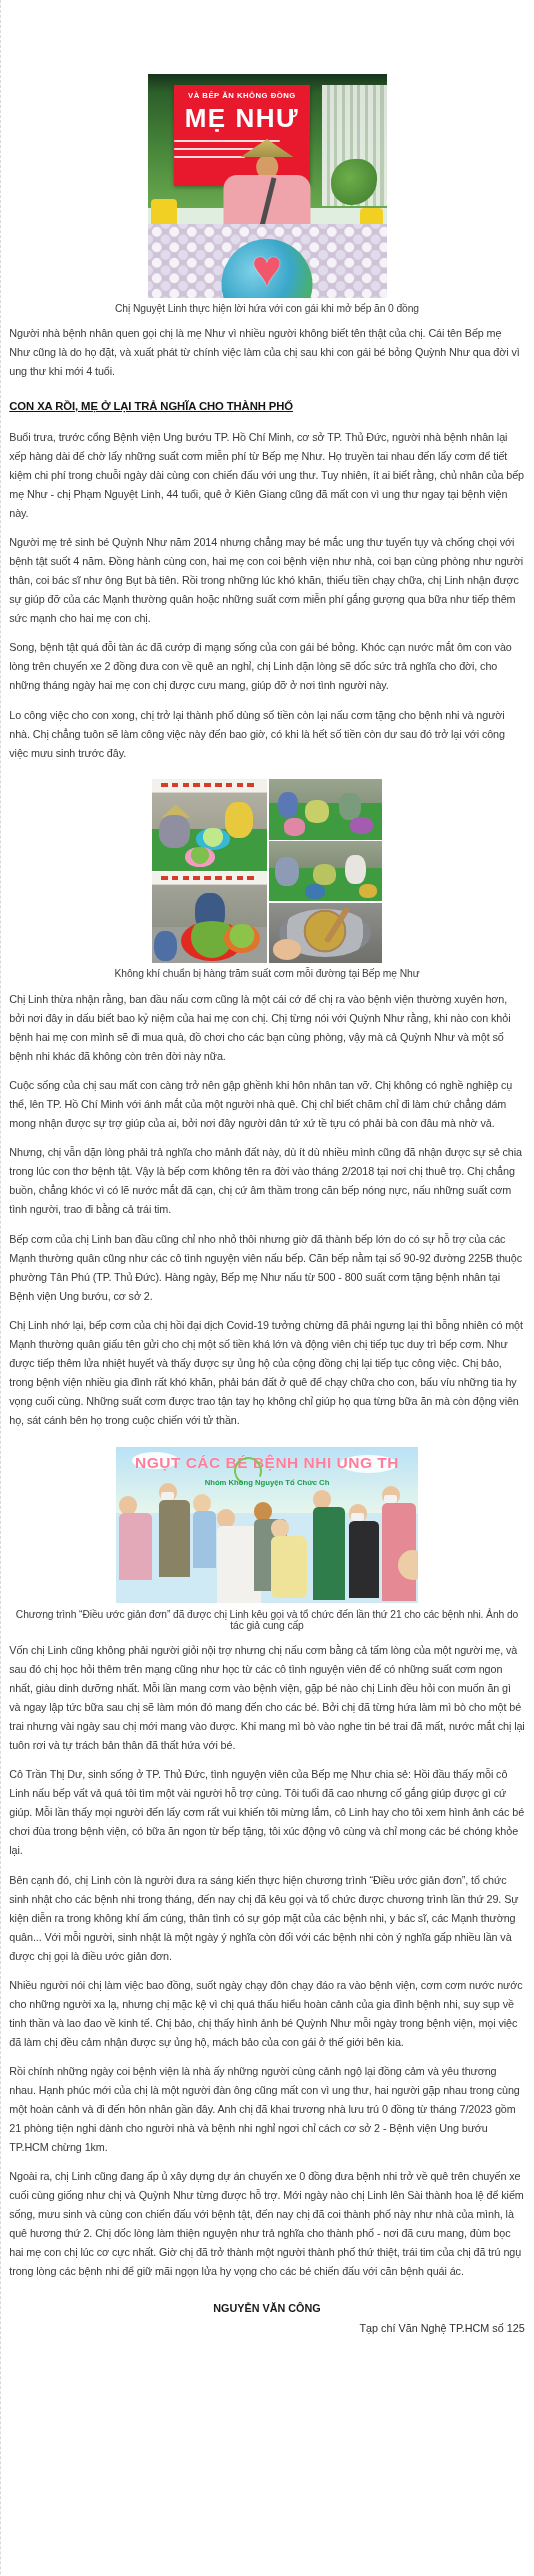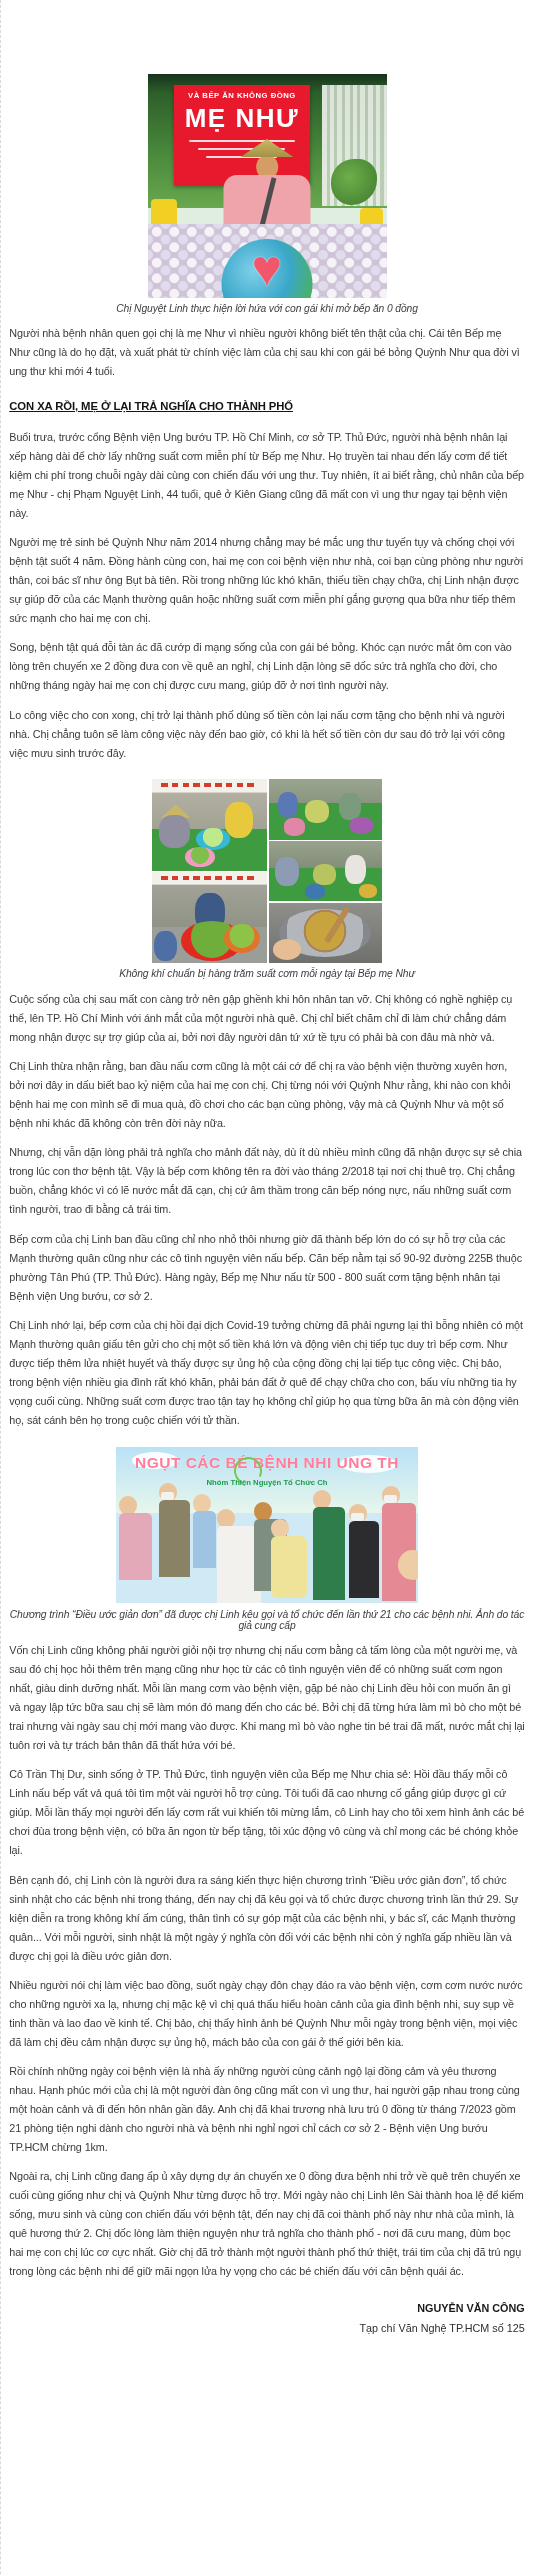--- a/index.html
+++ b/index.html
@@ -6,34 +6,34 @@
   body{
     width:534px;height:3710px;position:relative;background:#ffffff;
     font-family:"Liberation Sans",sans-serif;color:#3a3a3a;overflow:hidden;
   }
   .page-edge{position:absolute;left:0;top:0;height:100%;width:0;border-left:0.5px dashed #d9d9d9;}
   .content{padding:74px 9.3px 0 9.3px;}
   .para{font-size:10.8px;line-height:19px;margin:10.3px 0;letter-spacing:-0.1px;text-align:left;}
   .section-heading{font-size:11.3px;line-height:15.5px;color:#141414;font-weight:bold;margin:17.5px 0 13.4px 0;letter-spacing:-0.1px;text-decoration:underline;}
   figure{margin:0;}
   .fig{text-align:center;}
-  figcaption{font-style:italic;font-size:10.3px;color:#3d3d3d;margin-top:5.2px;letter-spacing:-0.1px;}
-  .author-line{font-size:10.8px;font-weight:bold;color:#191919;text-align:right;margin-top:20.6px;}
+  figcaption{font-size:10.3px;color:#3d3d3d;margin-top:5.2px;letter-spacing:-0.1px;}
+  .author-line{font-size:10.8px;font-weight:bold;color:#191919;text-align:center;margin-top:20.6px;}
   .source-line{font-size:10.8px;color:#2e2e2e;text-align:right;margin-top:8.2px;}
 
   
   .photo-hero{width:239px;height:224px;margin:0 auto;position:relative;overflow:hidden;background:#dfeede;}
   .hero-foliage{position:absolute;left:0;top:0;width:100%;height:60%;
     background:linear-gradient(180deg,#17321c 0%,#2d5f2a 14%,#47853a 55%,#69a84e 100%);}
   .hero-window{position:absolute;right:0;top:5%;width:27%;height:54%;opacity:.9;
     background:repeating-linear-gradient(90deg,#f0f3ee 0 4.6px,#c4d2c0 4.6px 7.7px);}
   .hero-plant{position:absolute;right:4%;top:38%;width:46px;height:46px;border-radius:50% 40% 55% 45%;
     background:radial-gradient(circle at 40% 40%,#6fae4a,#3c7a2e);}
   .hero-banner{position:absolute;left:11%;top:5%;width:57%;height:45%;background:#e8192c;
-    box-shadow:0 1.5px 4.1px rgba(0,0,0,.35);display:flex;flex-direction:column;align-items:center;padding-top:6.2px;box-sizing:border-box;}
+    box-shadow:0 1.5px 4.1px rgba(0,0,0,.35);display:flex;flex-direction:column;padding-top:6.2px;box-sizing:border-box;}
   .hero-banner .line1{color:#fff;font-weight:bold;font-size:7.7px;letter-spacing:0.5px;white-space:nowrap;}
   .hero-banner .title{color:#fff;font-weight:800;font-size:26px;letter-spacing:1.5px;margin-top:3.1px;white-space:nowrap;}
   .hero-banner .script-bar{height:2.1px;background:rgba(255,255,255,.85);border-radius:1px;margin-top:5.7px;}
   .sb1{width:78%;} .sb2{width:64%;} .sb3{width:52%;}
   .hero-hat{position:absolute;left:50%;top:29%;transform:translateX(-50%);width:54px;height:18.5px;
     background:linear-gradient(180deg,#cbb961,#a4914a);clip-path:polygon(50% 0,100% 100%,0 100%);z-index:3;}
   .hero-face{position:absolute;left:50%;top:36%;transform:translateX(-50%);width:21.6px;height:24px;border-radius:50%;
     background:#d69c66;z-index:2;}
   .hero-shirt{position:absolute;left:50%;top:45%;transform:translateX(-50%);width:87px;height:62px;border-radius:13.4px 13.4px 5.2px 5.2px;
     background:#efa3ab;z-index:2;}
@@ -165,39 +165,39 @@
           <div class="blob" style="right:4.1px;bottom:3.1px;width:18.5px;height:14.4px;background:#d8b23a;"></div>
           <div class="blob" style="left:36px;bottom:2.1px;width:20.6px;height:15.5px;background:#3e78b0;"></div>
         </div>
         <div class="cell" style="background:linear-gradient(#8f8f8b,#6f6f6b);">
           <div class="pan"></div>
           <div class="spatula"></div>
           <div class="hand"></div>
         </div>
       </div>
     </div>
-    <figcaption>Không khí chuẩn bị hàng trăm suất cơm mỗi ngày tại Bếp mẹ Như</figcaption>
+    <figcaption>Không khí chuẩn bị hàng trăm suất cơm mỗi đường tại Bếp mẹ Như</figcaption>
   </figure>
 
+  <p class="para">Chị Linh thừa nhận rằng, ban đầu nấu cơm cũng là một cái cớ để chị ra vào bệnh viện thường xuyên hơn, bởi nơi đây in dấu biết bao kỷ niệm của hai mẹ con chị. Chị từng nói với Quỳnh Như rằng, khi nào con khỏi bệnh hai mẹ con mình sẽ đi mua quà, đồ chơi cho các bạn cùng phòng, vậy mà cả Quỳnh Như và một số bệnh nhi khác đã không còn trên đời này nữa.</p>
   <p class="para">Cuộc sống của chị sau mất con càng trở nên gập ghềnh khi hôn nhân tan vỡ. Chị không có nghề nghiệp cụ thể, lên TP. Hồ Chí Minh với ánh mắt của một người nhà quê. Chị chỉ biết chăm chỉ đi làm chứ chẳng dám mong nhận được sự trợ giúp của ai, bởi nơi đây người dân tứ xứ tề tựu có phải bà con đâu mà nhờ vả.</p>
-  <p class="para">Chị Linh thừa nhận rằng, ban đầu nấu cơm cũng là một cái cớ để chị ra vào bệnh viện thường xuyên hơn, bởi nơi đây in dấu biết bao kỷ niệm của hai mẹ con chị. Chị từng nói với Quỳnh Như rằng, khi nào con khỏi bệnh hai mẹ con mình sẽ đi mua quà, đồ chơi cho các bạn cùng phòng, vậy mà cả Quỳnh Như và một số bệnh nhi khác đã không còn trên đời này nữa.</p>
   <p class="para">Nhưng, chị vẫn dặn lòng phải trả nghĩa cho mảnh đất này, dù ít dù nhiều mình cũng đã nhận được sự sẻ chia trong lúc con thơ bệnh tật. Vậy là bếp cơm không tên ra đời vào tháng 2/2018 tại nơi chị thuê trọ. Chị chẳng buồn, chẳng khóc vì có lẽ nước mắt đã cạn, chị cứ âm thầm trong căn bếp nóng nực, nấu những suất cơm tình người, trao đi bằng cả trái tim.</p>
 
 
   <p class="para">Bếp cơm của chị Linh ban đầu cũng chỉ nho nhỏ thôi nhưng giờ đã thành bếp lớn do có sự hỗ trợ của các Mạnh thường quân cũng như các cô tình nguyện viên nấu bếp. Căn bếp nằm tại số 90-92 đường 225B thuộc phường Tân Phú (TP. Thủ Đức). Hàng ngày, Bếp mẹ Như nấu từ 500 - 800 suất cơm tặng bệnh nhân tại Bệnh viện Ung bướu, cơ sở 2.</p>
   <p class="para">Chị Linh nhớ lại, bếp cơm của chị hồi đại dịch Covid-19 tưởng chừng đã phải ngưng lại thì bỗng nhiên có một Mạnh thường quân giấu tên gửi cho chị một số tiền khá lớn và động viên chị tiếp tục duy trì bếp cơm. Như được tiếp thêm lửa nhiệt huyết và thấy được sự ủng hộ của cộng đồng chị lại tiếp tục công việc. Chị bảo, trong bệnh viện nhiều gia đình rất khó khăn, phải bán đất ở quê để chạy chữa cho con, bấu víu những tia hy vọng cuối cùng. Những suất cơm được trao tận tay họ không chỉ giúp họ qua từng bữa ăn mà còn động viên họ, sát cánh bên họ trong cuộc chiến với tử thần.</p>
 
   <figure class="fig">
     <div class="photo-event">
       <div class="ev-sky"></div>
       <div class="ev-cloud" style="left:15.5px;top:4.1px;width:46px;height:17.5px;"></div>
       <div class="ev-cloud" style="right:20.6px;top:7.2px;width:57px;height:18.5px;"></div>
       <div class="ev-title">NGỤT CÁC BÉ BỆNH NHI UNG TH</div>
       <div class="ev-ribbon"></div>
-      <div class="ev-sub">Nhóm Thiện Nguyện Tổ Chức Ch</div>
+      <div class="ev-sub">Nhóm Không Nguyện Tổ Chức Ch</div>
 
       <div class="person" style="left:3.1px;top:49px;">
         <div class="head"></div>
         <div class="torso" style="width:33px;height:67px;background:#e3a9b8;"></div>
       </div>
       <div class="person" style="left:43px;top:36px;">
         <div class="head">
             <div class="mask"></div>
           </div>
         <div class="torso" style="width:31px;height:77px;background:#8a8265;"></div>

